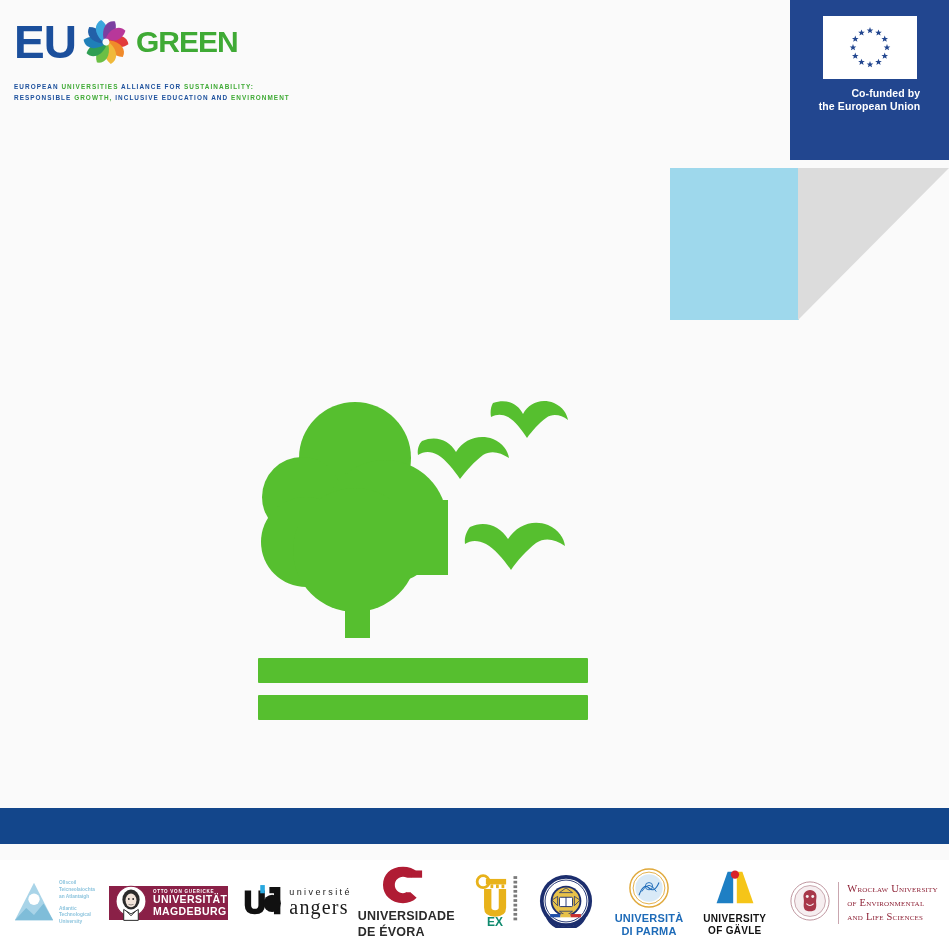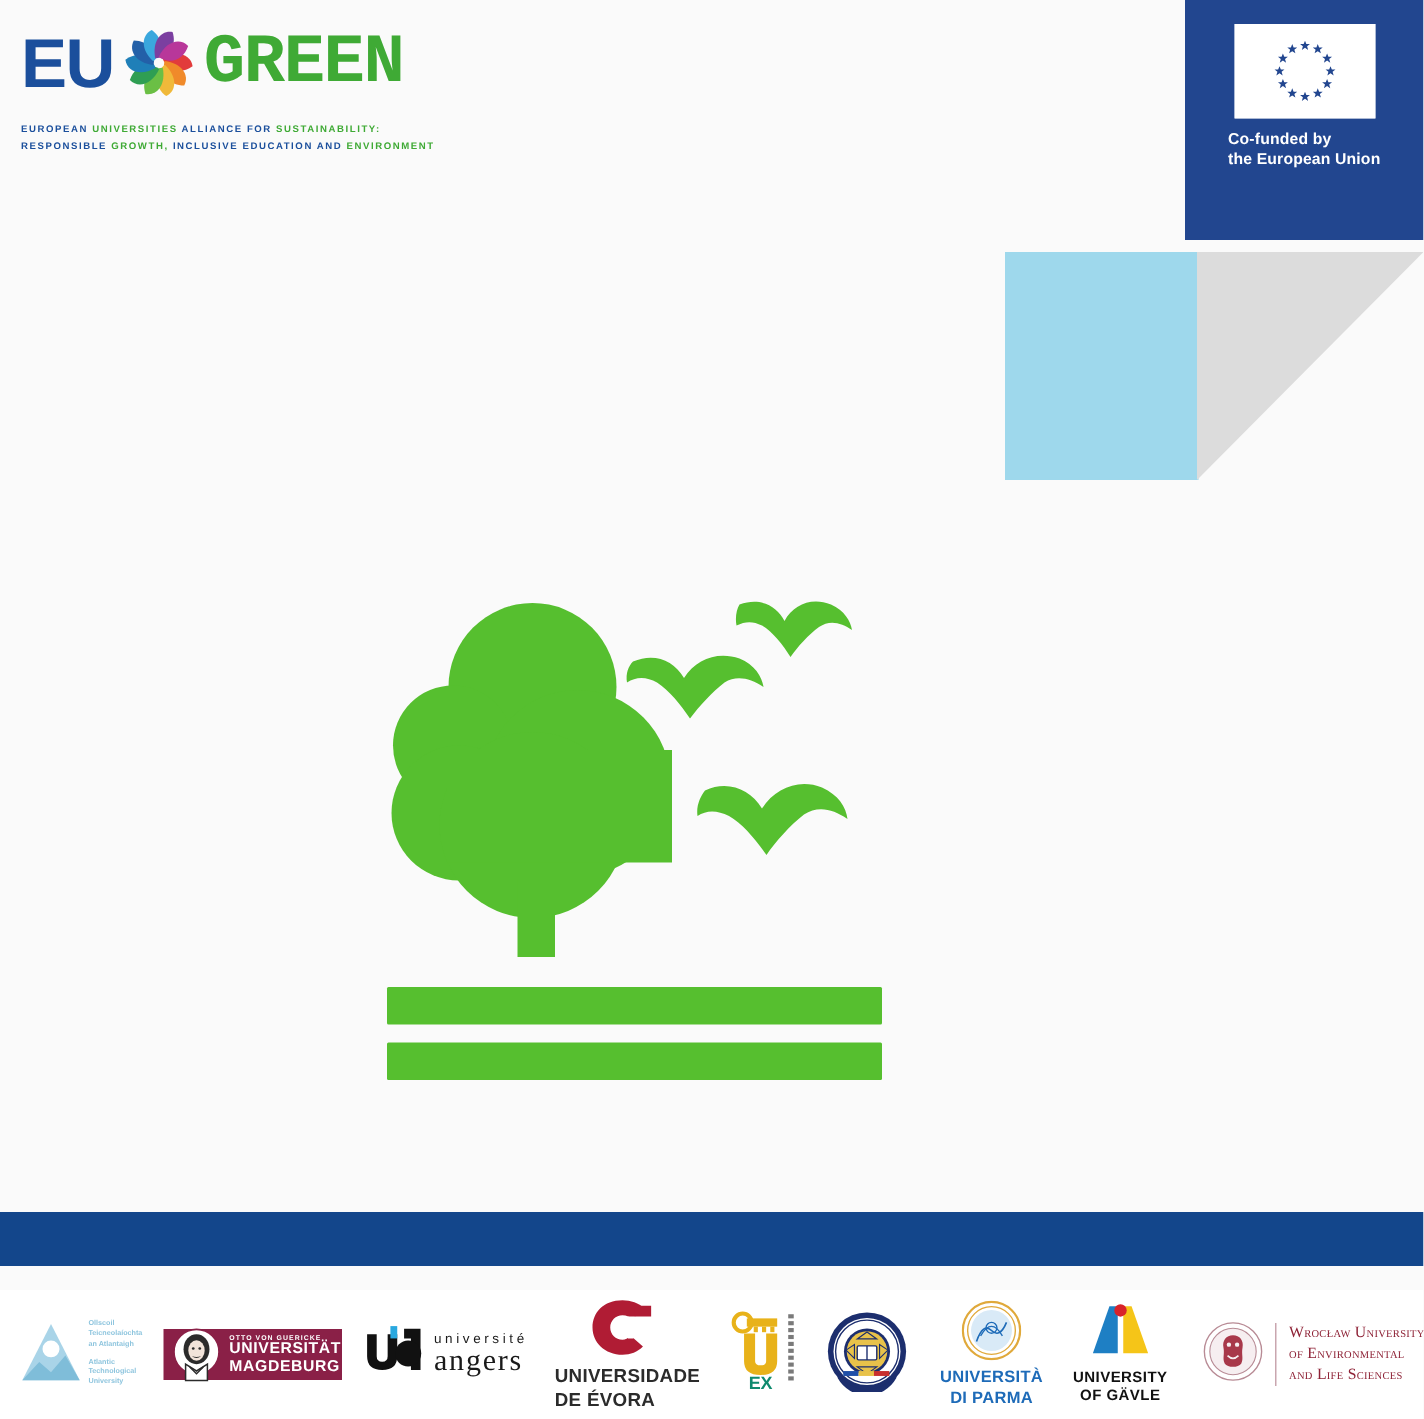--- a/index.html
+++ b/index.html
@@ -28,21 +28,21 @@
     background: #ffffff;
     position: relative;
   }
   .eu-flag svg { display:block; }
   .eu-caption {
     margin-top: 8px;
     color: #ffffff;
     font-size: 10.5px;
     font-weight: bold;
     line-height: 1.25;
-    text-align: left;
+    text-align: right;
     letter-spacing: 0.1px;
   }
 
   
   .deco-blue-square {
     position: absolute;
     left: 670px; top: 168px;
     width: 129px; height: 152px;
     background: #9ed8ec;
   }
@@ -65,24 +65,24 @@
     height: 56px;
   }
   .logo-eu {
     font-size: 46px; font-weight: bold;
     color: #1b4f9c; letter-spacing: -1px;
     line-height: 1;
     font-family: "Liberation Sans", sans-serif;
   }
   .logo-flower { width: 56px; height: 56px; margin: 0 2px; }
   .logo-green {
-    font-size: 46px; font-weight: bold;
+    font-size: 30px; font-weight: bold;
     color: #3faa35; letter-spacing: -1px;
     line-height: 1;
-    font-family: Liberation Mono, monospace;
+    font-family: Liberation Sans, sans-serif;
   }
   .logo-tagline {
     margin-top: 12px;
     font-size: 6.4px;
     font-weight: bold;
     letter-spacing: 1.05px;
     line-height: 1.65;
     white-space: nowrap;
   }
   .tl-blue { color: #1b4f9c; }
@@ -364,21 +364,21 @@
           </svg>
         </span>
         <span>
           <div class="ovgu-l1">OTTO VON GUERICKE</div>
           <div class="ovgu-l2">UNIVERSITÄT</div>
           <div class="ovgu-l3">MAGDEBURG</div>
         </span>
       </div>
     </div>
 
-    <div class="partner" style="margin-right:18px;">
+    <div class="partner" style="margin-right:6px;">
       <span style="margin-right:5px;">
         <svg viewBox="0 0 46 36" width="42" height="33" aria-hidden="true">
           <path d="M3,6 L3,22 Q3,32 14,32 Q25,32 25,22 L25,6 L18,6 L18,22 Q18,26 14,26 Q10,26 10,22 L10,6 Z" fill="#111111"></path>
           <path d="M30,2 L42,2 L42,32 L35,32 L35,9 L30,9 Z" fill="#111111"></path>
           <circle cx="33" cy="20" r="9.5" fill="#111111"></circle>
           <rect x="20" y="0" width="5" height="9" fill="#29a8df"></rect>
         </svg>
       </span>
       <span>
         <div class="angers-t1">université</div>

